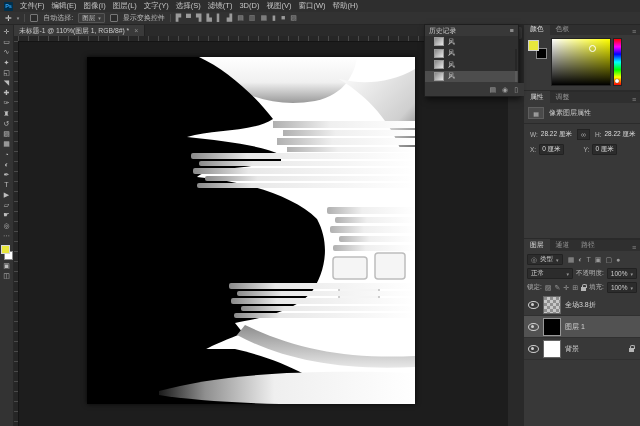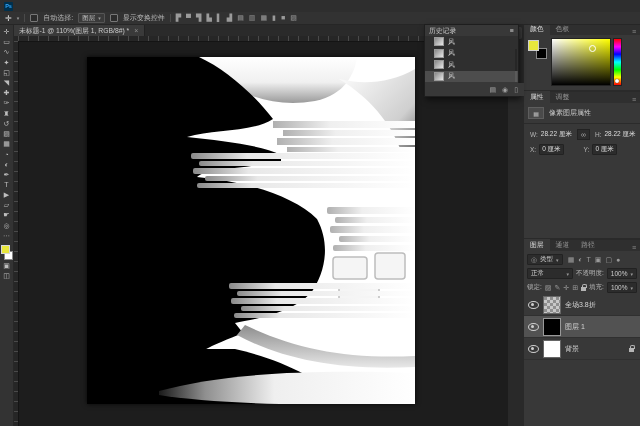--- a/index.html
+++ b/index.html
@@ -109,20 +109,33 @@
   .lthumb.black{background:#000;border-color:#999;}
   .lthumb.white{background:#fff;}
   .lname{font-size:7px;color:#d5d5d5;white-space:nowrap;overflow:hidden;}
   .lrow .padlock{margin-left:auto;margin-right:6px;}
 </style>
 </head>
 <body>
 
 <div id="menubar" class="abs">
   <span id="ps-logo">Ps</span>
+  <span id="menu-items" style="display:flex;gap:7px;">
+      <span class="menu-item">文件(F)</span>
+      <span class="menu-item">编辑(E)</span>
+      <span class="menu-item">图像(I)</span>
+      <span class="menu-item">图层(L)</span>
+      <span class="menu-item">文字(Y)</span>
+      <span class="menu-item">选择(S)</span>
+      <span class="menu-item">滤镜(T)</span>
+      <span class="menu-item">3D(D)</span>
+      <span class="menu-item">视图(V)</span>
+      <span class="menu-item">窗口(W)</span>
+      <span class="menu-item">帮助(H)</span>
+    </span>
 </div>
 
 <div id="optionsbar" class="abs">
   <span id="tool-badge">✛</span>
   <span class="caret">▾</span>
   <span class="opt-sep"></span>
   <span class="checkbox"></span>
   <span>自动选择:</span>
   <span class="opt-drop">
     <span>图层</span>

